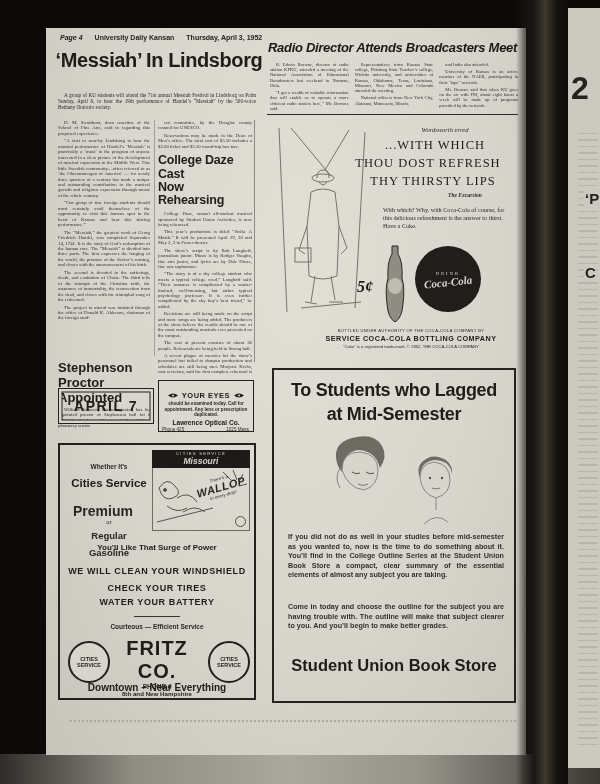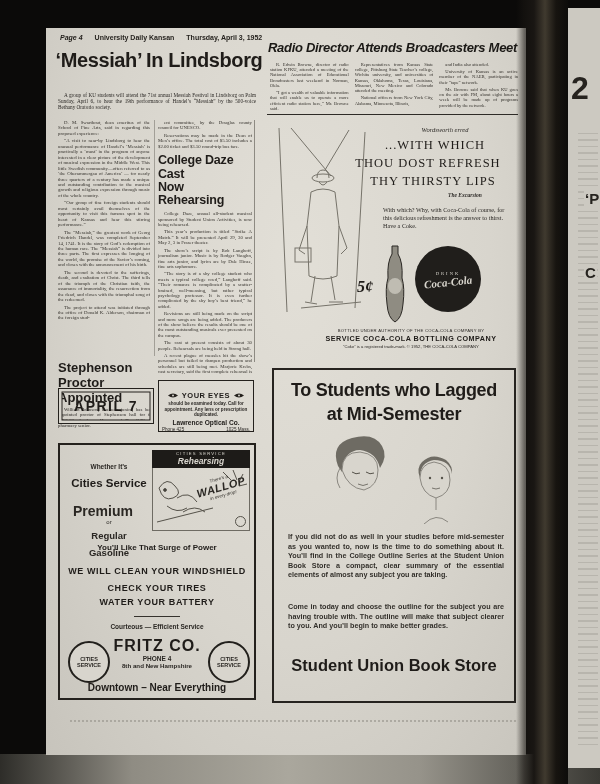--- a/index.html
+++ b/index.html
@@ -123,21 +123,21 @@
     <div class="abs b ctr" style="left:6px;top:18px;width:86px;font-size:6.5px">Whether It’s</div>
     <div class="abs b ctr" style="left:0px;top:32px;width:98px;font-size:11.5px;color:#1f1c19">Cities Service</div>
     <div class="abs b ctr" style="left:0;top:58px;width:86px;font-size:14px">Premium</div>
     <div class="abs ctr" style="left:6px;top:74px;width:86px;font-size:6px">or</div>
     <div class="abs b ctr" style="left:6px;top:85px;width:86px;font-size:9.5px">Regular</div>
     <div class="abs b ctr" style="left:6px;top:102px;width:86px;font-size:9.5px">Gasoline</div>
 
     <div class="abs" style="left:92px;top:5px;width:98px;height:86px">
       <div class="ctr" style="background:#1d1b18;color:#d9d6ce;padding:1px 0 2px">
         <div style="font-size:4.2px;letter-spacing:1.2px">CITIES SERVICE</div>
-        <div class="b i" style="font-size:8.5px">Rehearsing</div>
+        <div class="b i" style="font-size:8.5px">Missouri</div>
       </div>
       <div style="position:relative;border:1px solid #6e6b63;border-top:none;height:62px;overflow:hidden">
         <svg width="98" height="62" viewBox="0 0 98 62" style="position:absolute;left:0;top:0">
           <g stroke="#55524a" stroke-width="1" fill="none">
             <path d="M6,20 Q14,8 22,18 Q30,26 20,30 Q10,34 6,20"></path>
             <circle cx="12" cy="22" r="1.4" fill="#3a3732"></circle>
             <path d="M24,30 Q36,22 44,34"></path>
             <path d="M30,44 Q42,36 52,44"></path>
             <path d="M14,38 Q24,46 34,40"></path>
             <path d="M4,54 L60,40"></path>
@@ -158,21 +158,21 @@
     <div class="abs b ctr" style="left:0;top:138px;width:100%;font-size:9px;letter-spacing:.6px;color:#1f1c19">CHECK YOUR TIRES</div>
     <div class="abs b ctr" style="left:0;top:152px;width:100%;font-size:9px;letter-spacing:.6px;color:#1f1c19">WATER YOUR BATTERY</div>
     <div class="abs" style="left:74px;top:171px;width:46px;border-top:1.2px solid #35322d"></div>
     <div class="abs b ctr" style="left:0;top:178px;width:100%;font-size:6.5px">Courteous — Efficient Service</div>
 
     <div class="abs clover" style="left:8px;top:196px;width:38px;height:38px">
       <span class="b" style="font-size:5.5px">CITIES</span>
       <span class="b" style="font-size:5.5px">SERVICE</span>
     </div>
     <div class="abs ctr" style="left:50px;top:192px;width:94px">
-      <div class="b" style="font-size:16px;letter-spacing:1px;color:#1f1c19">FRITZ CO.</div>
+      <div class="b" style="font-size:20px;letter-spacing:1px;color:#1f1c19">FRITZ CO.</div>
       <div class="b" style="font-size:6.5px">PHONE 4</div>
       <div class="b" style="font-size:6.2px">8th and New Hampshire</div>
     </div>
     <div class="abs clover" style="left:148px;top:196px;width:38px;height:38px">
       <span class="b" style="font-size:5.5px">CITIES</span>
       <span class="b" style="font-size:5.5px">SERVICE</span>
     </div>
     <div class="abs b ctr" style="left:0;top:237px;width:100%;font-size:10px;color:#1f1c19">Downtown – Near Everything</div>
   </div>
 

